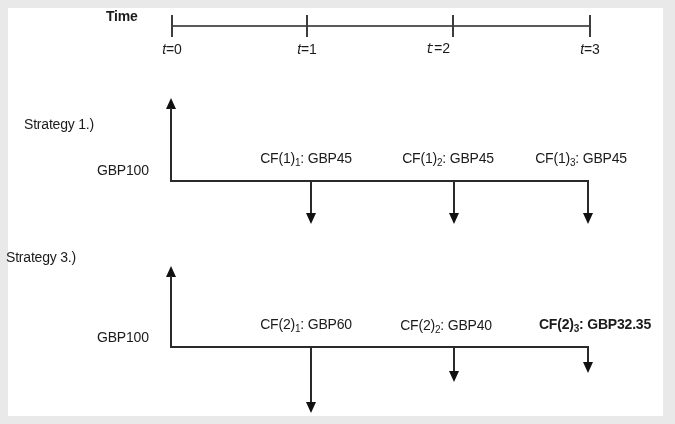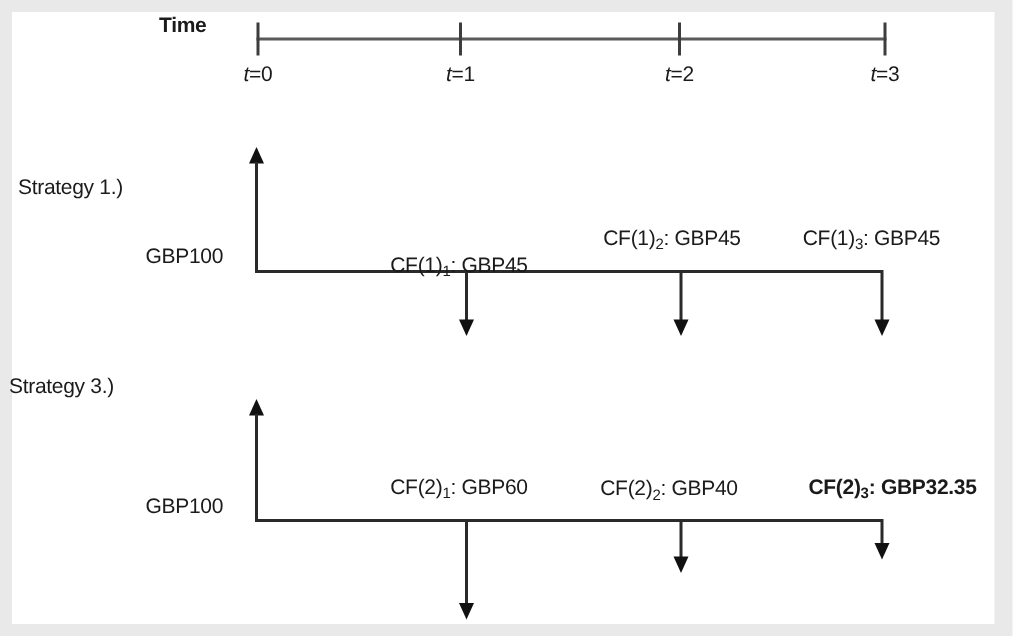--- a/index.html
+++ b/index.html
@@ -57,33 +57,33 @@
 
 <div class="hline tl-line" style="left:171px; top:25px; width:420px;"></div>
 
 <div class="vline tl-tick" style="left:171px; top:15px; height:22px;"></div>
 <div class="vline tl-tick" style="left:306px; top:15px; height:22px;"></div>
 <div class="vline tl-tick" style="left:452px; top:15px; height:22px;"></div>
 <div class="vline tl-tick" style="left:589px; top:15px; height:22px;"></div>
 
 <div class="lbl center tick-label" style="left:172px; top:42px;"><i>t</i><span>=0</span></div>
 <div class="lbl center tick-label" style="left:307px; top:42px;"><i>t</i><span>=1</span></div>
-<div class="lbl center tick-label" style="left:453px; top:42px;"><i>t</i><span>=2</span></div>
+<div class="lbl center tick-label" style="left:438px; top:42px;font-family:Liberation Mono, monospace;"><i>t</i><span>=2</span></div>
 <div class="lbl center tick-label" style="left:590px; top:42px;"><i>t</i><span>=3</span></div>
 
-<div class="lbl" style="left:12px; top:117px;text-align:center;">Strategy 1.)</div>
+<div class="lbl" style="left:24px; top:117px;text-align:center;">Strategy 1.)</div>
 
 <div class="lbl" style="left:97px; top:163px;">GBP100</div>
 
 <div class="ah ah-up" style="left:166px; top:98px;"></div>
 <div class="vline st-line" style="left:170px; top:108px; height:73px;"></div>
 
 <div class="hline st-line" style="left:170px; top:180px; width:419px;"></div>
 
-<div class="lbl center" style="left:306px; top:169px;text-align:right;"><span>CF(1)</span><sub>1</sub><span>: GBP45</span></div>
+<div class="lbl center" style="left:306px; top:151px;text-align:right;"><span>CF(1)</span><sub>1</sub><span>: GBP45</span></div>
 <div class="lbl center" style="left:448px; top:151px;"><span>CF(1)</span><sub>2</sub><span>: GBP45</span></div>
 <div class="lbl center" style="left:581px; top:151px;text-align:right;"><span>CF(1)</span><sub>3</sub><span>: GBP45</span></div>
 
 <div class="vline st-line" style="left:310px; top:182px; height:32px;"></div>
 <div class="ah ah-down" style="left:306px; top:213px;"></div>
 <div class="vline st-line" style="left:453px; top:182px; height:32px;"></div>
 <div class="ah ah-down" style="left:449px; top:213px;"></div>
 <div class="vline st-line" style="left:587px; top:182px; height:32px;"></div>
 <div class="ah ah-down" style="left:583px; top:213px;"></div>
 

